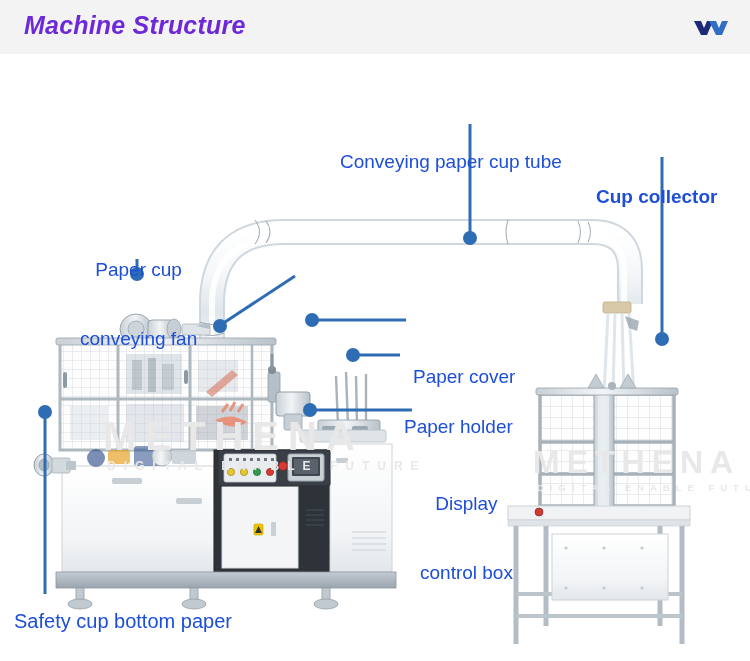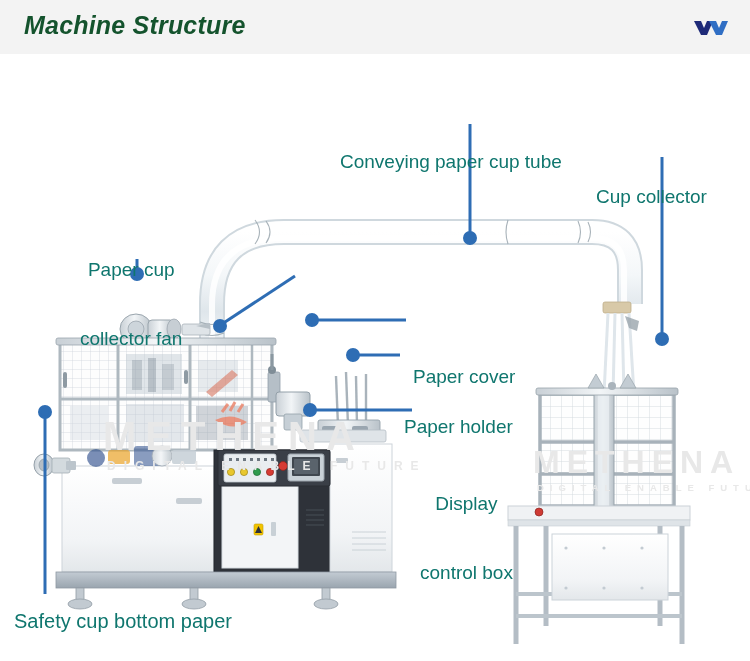--- a/index.html
+++ b/index.html
@@ -19,21 +19,21 @@
   #header {
     position: absolute; left: 0; top: 0;
     width: 750px; height: 54px;
     background: #f3f3f3;
   }
   #header-title {
     position: absolute; left: 24px; top: 11px;
     font-size: 25px;
     font-weight: bold;
     font-style: italic;
-    color: #14532d;
+    color: #6d28d9;
     letter-spacing: 0.2px;
     white-space: nowrap;
   }
   #header-logo {
     position: absolute; right: 18px; top: 17px;
     width: 38px; height: 22px;
   }
 
   
   #stage {
@@ -53,21 +53,21 @@
     pointer-events: none;
   }
   #wm1-main { left: 103px; top: 360px; font-size: 40px; letter-spacing: 9px; }
   #wm1-sub  { left: 107px; top: 405px; font-size: 12px; letter-spacing: 8px; }
   #wm2-main { left: 533px; top: 390px; font-size: 32px; letter-spacing: 7px; }
   #wm2-sub  { left: 537px; top: 428px; font-size: 9.5px; letter-spacing: 6px; }
 
   
   .lbl {
     position: absolute;
-    color: #0f766e;
+    color: #1d4ed8;
     font-size: 19px;
     line-height: 23px;
     white-space: pre;
   }
 
   
   .leader-svg {
     position: absolute; left: 0; top: 0;
     width: 750px; height: 607px;
     pointer-events: none;
@@ -365,25 +365,25 @@
         <line x1="412" y1="356" x2="312" y2="356"></line>
         <circle cx="310" cy="356" r="5.5"></circle>
 
         <line x1="45" y1="360" x2="45" y2="540"></line>
         <circle cx="45" cy="358" r="5.5"></circle>
       </g>
     </svg>
 
     <div class="lbl" style="left:340px; top:96px;">Conveying paper cup tube</div>
 
-    <div class="lbl" style="left:596px; top:131px;">Cup collector</div>
+    <div class="lbl" style="left:596px; top:131px;font-weight:bold;">Cup collector</div>
 
     <div class="lbl" style="left:80px; top:158px; text-align:center;">
       <div>Paper cup</div>
-      <div>collector fan</div>
+      <div>conveying fan</div>
     </div>
 
 
     <div class="lbl" style="left:413px; top:311px;">Paper cover</div>
 
     <div class="lbl" style="left:420px; top:392px; text-align:center;">
       <div>Display</div>
       <div>control box</div>
     </div>
 

